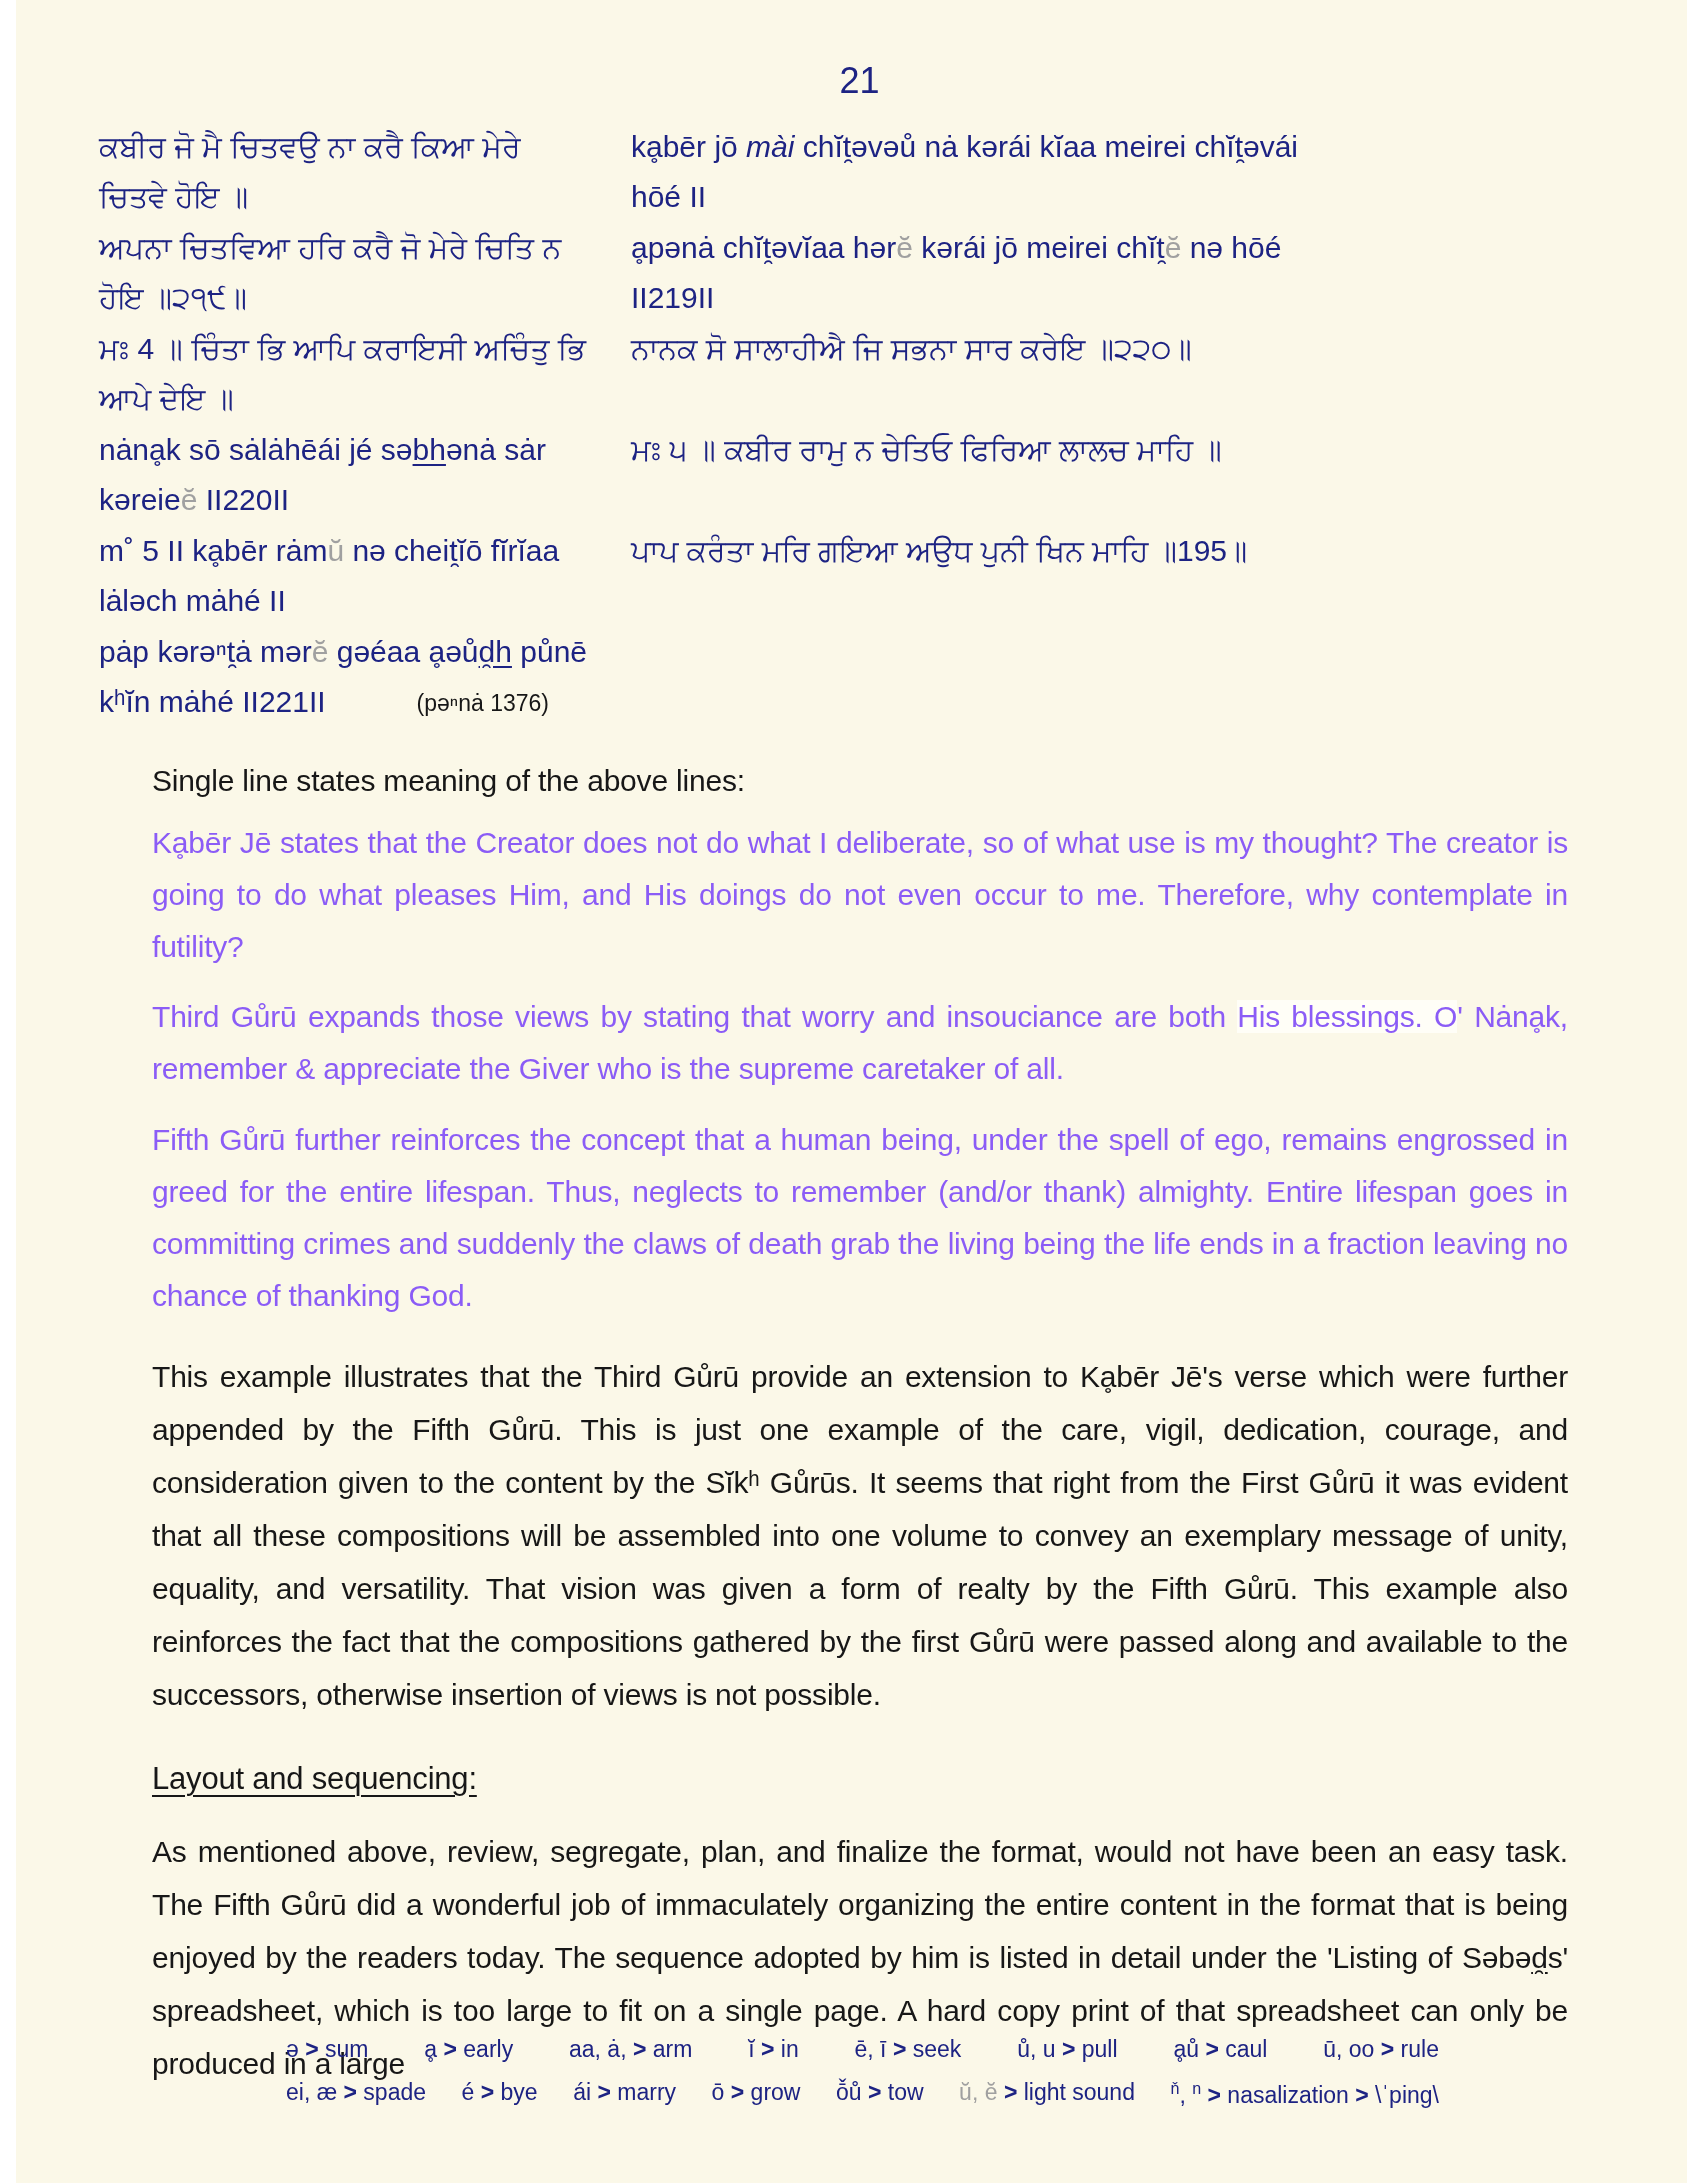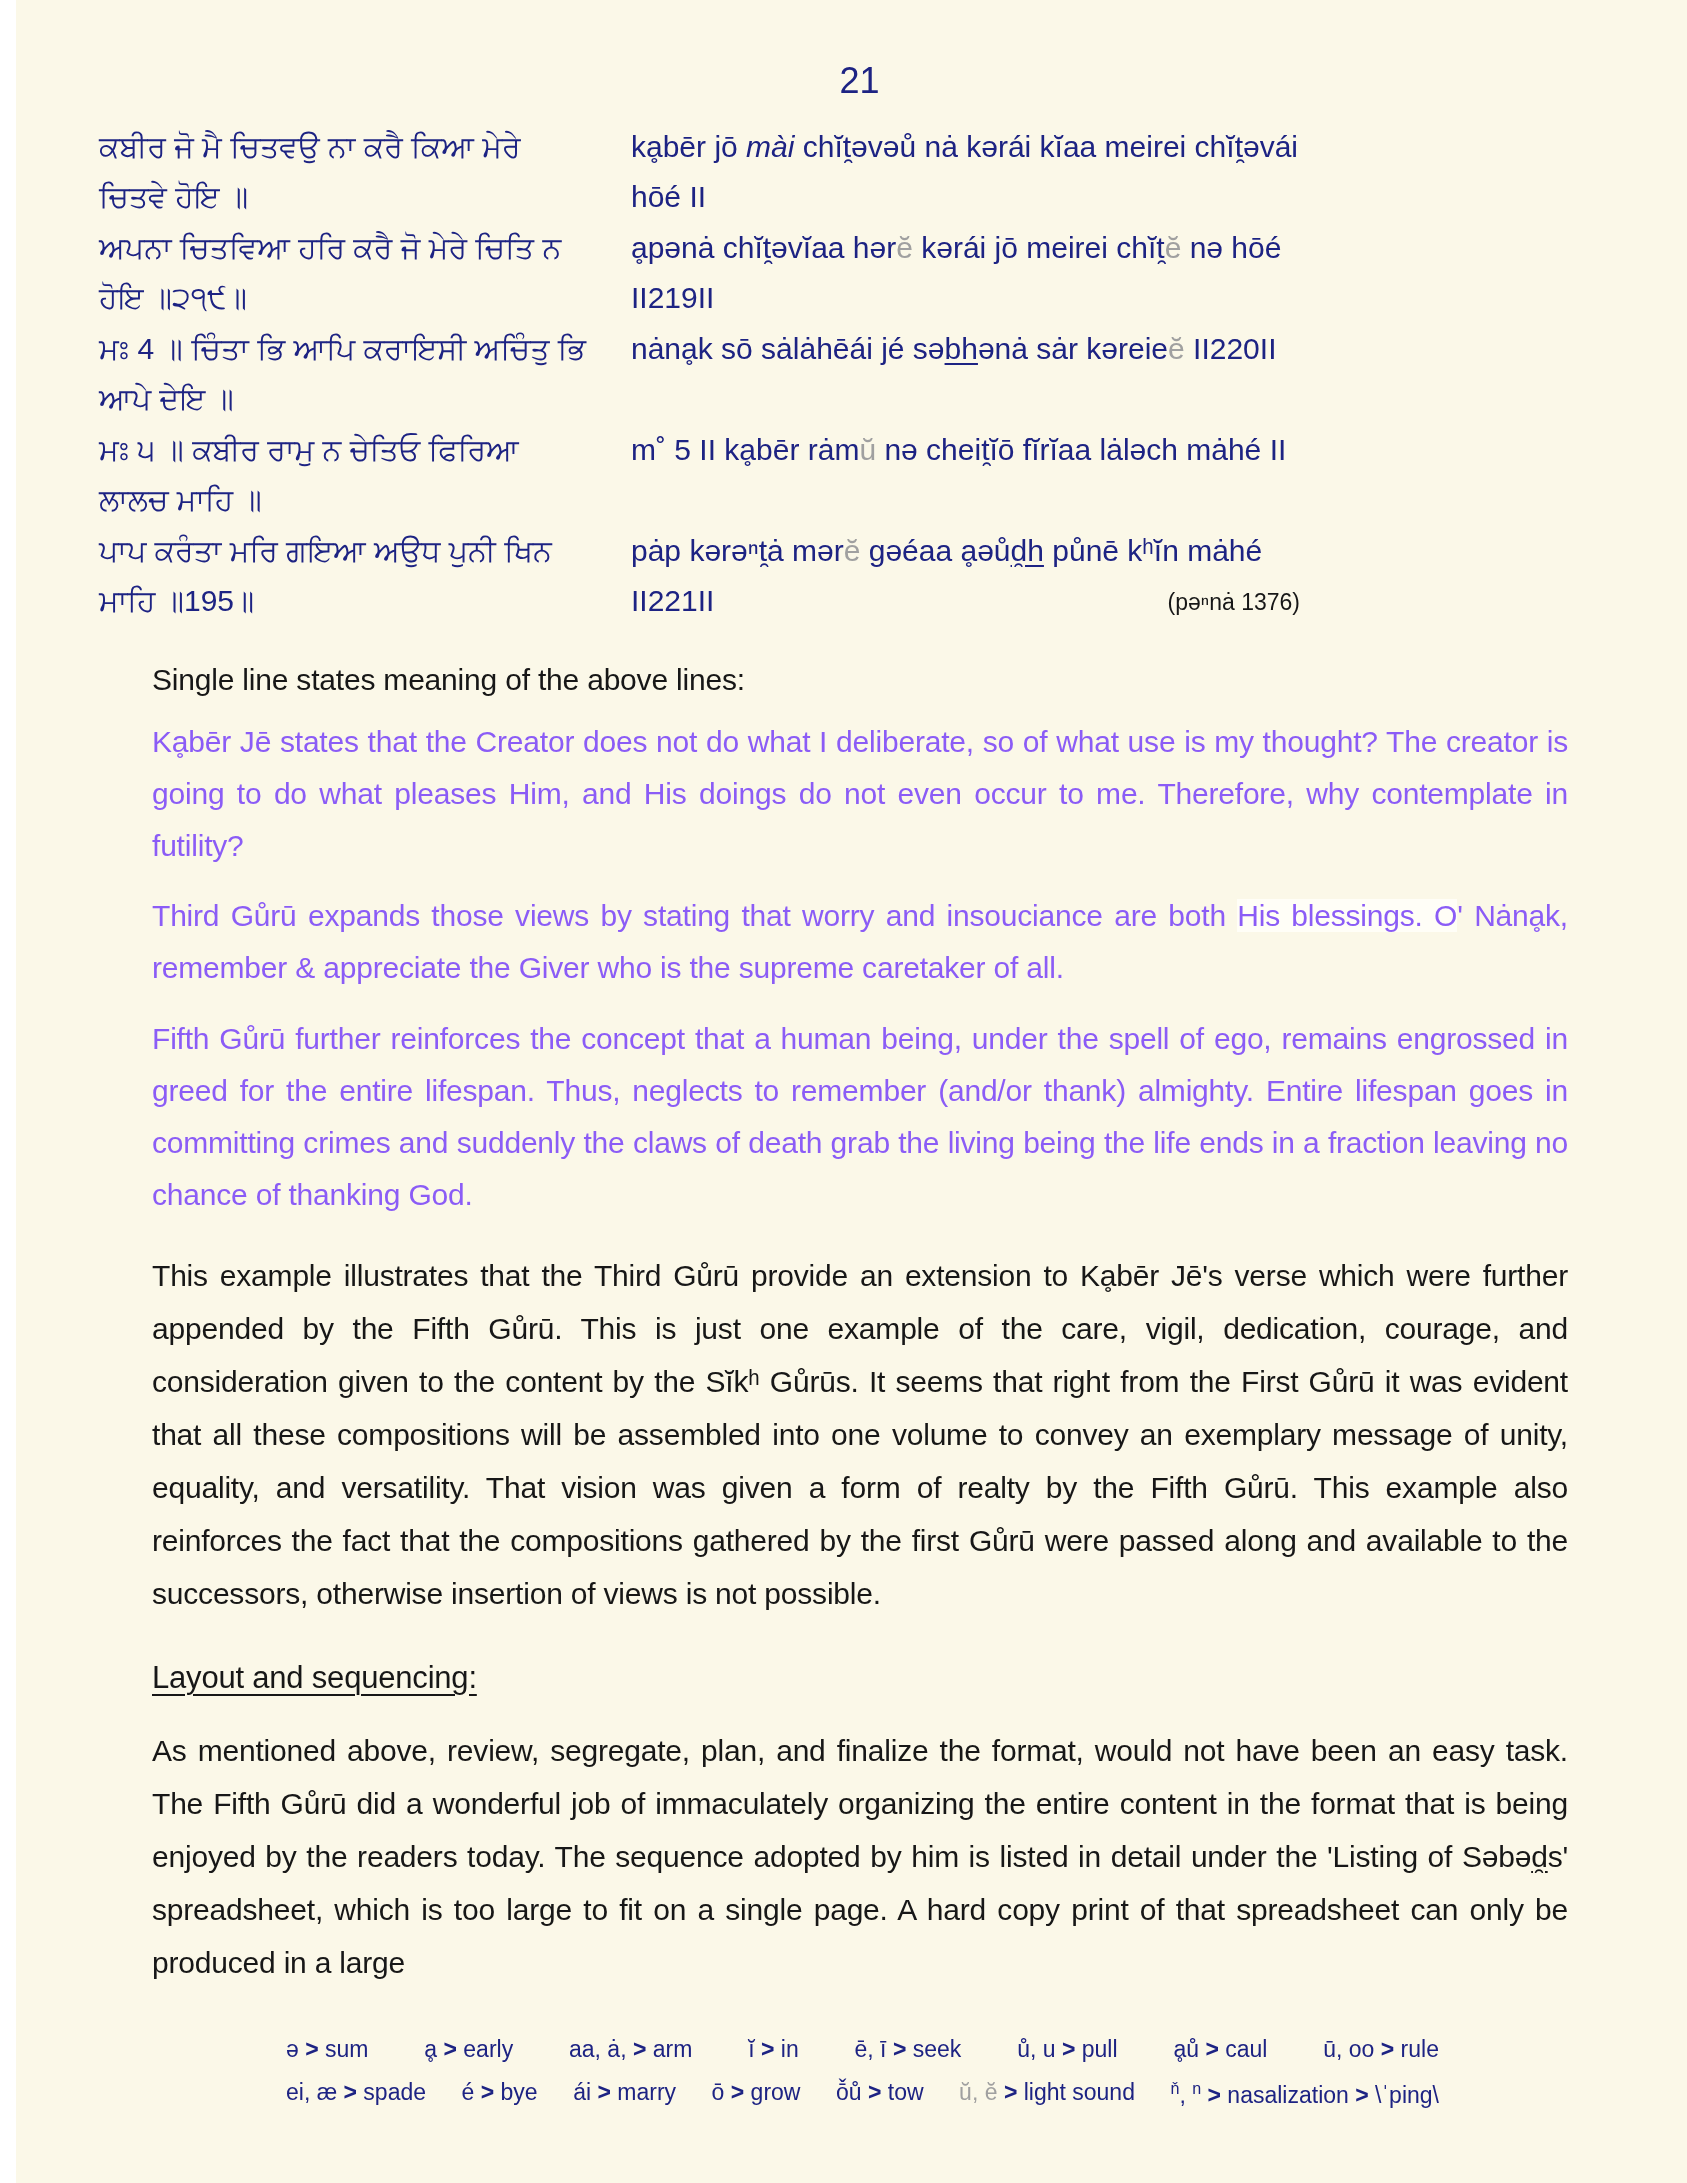--- a/index.html
+++ b/index.html
@@ -40,20 +40,21 @@
 
   <div class="gurbani">
     <div class="cell gm">ਕਬੀਰ ਜੋ ਮੈ ਚਿਤਵਉ ਨਾ ਕਰੈ ਕਿਆ ਮੇਰੇ ਚਿਤਵੇ ਹੋਇ ॥</div>
     <div class="cell tr">kḁbēr jō <em>mài</em> chĭt̯əvəů nȧ kərái kĭaa meirei chĭt̯əvái hōé II</div>
 
     <div class="cell gm">ਅਪਨਾ ਚਿਤਵਿਆ ਹਰਿ ਕਰੈ ਜੋ ਮੇਰੇ ਚਿਤਿ ਨ ਹੋਇ ॥੨੧੯॥</div>
     <div class="cell tr">ḁpənȧ chĭt̯əvĭaa hər<span class="g">ĕ</span> kərái jō meirei chĭt̯<span class="g">ĕ</span> nə hōé II219II</div>
 
     <div class="cell gm">ਮਃ 4 ॥ ਚਿੰਤਾ ਭਿ ਆਪਿ ਕਰਾਇਸੀ ਅਚਿੰਤੁ ਭਿ ਆਪੇ ਦੇਇ ॥</div>
 
+    <div class="cell gm">ਨਾਨਕ ਸੋ ਸਾਲਾਹੀਐ ਜਿ ਸਭਨਾ ਸਾਰ ਕਰੇਇ ॥੨੨੦॥</div>
     <div class="cell tr">nȧnḁk sō sȧlȧhēái jé sə<u>bh</u>ənȧ sȧr kəreie<span class="g">ĕ</span> II220II</div>
 
     <div class="cell gm">ਮਃ ੫ ॥ ਕਬੀਰ ਰਾਮੁ ਨ ਚੇਤਿਓ ਫਿਰਿਆ ਲਾਲਚ ਮਾਹਿ ॥</div>
     <div class="cell tr">m˚ 5 II kḁbēr rȧm<span class="g">ŭ</span> nə cheit̯ĭō fĭrĭaa lȧləch mȧhé II</div>
 
     <div class="cell gm">ਪਾਪ ਕਰੰਤਾ ਮਰਿ ਗਇਆ ਅਉਧ ਪੁਨੀ ਖਿਨ ਮਾਹਿ ॥195॥</div>
     <div class="cell tr trlast">
       <span>pȧp kərəⁿt̯ȧ mər<span class="g">ĕ</span> gəéaa ḁəů<u>d̯h</u> půnē kʰĭn mȧhé II221II</span>
       <span class="pageref">(pəⁿnȧ 1376)</span>
     </div>

